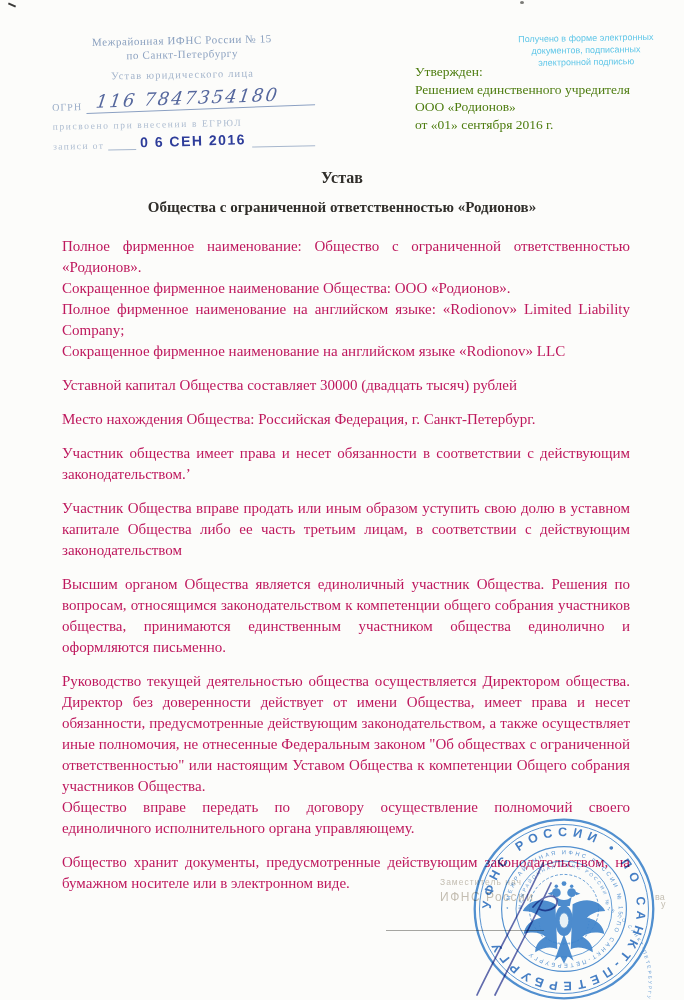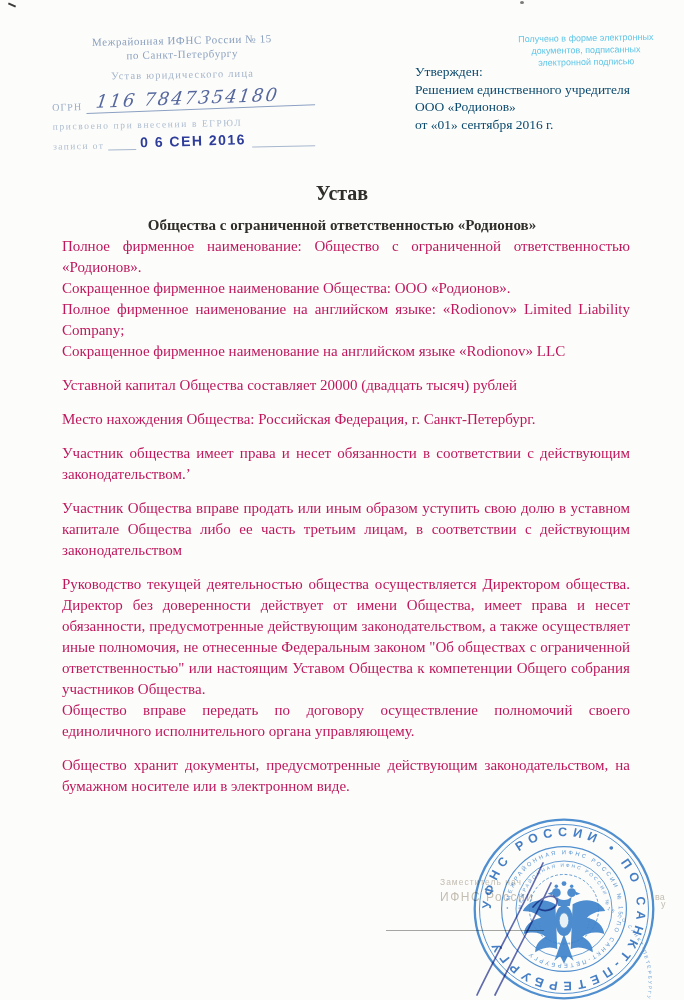--- a/index.html
+++ b/index.html
@@ -49,27 +49,27 @@
   .e-note {
     left:503px; top:32px; width:166px;
     font-family:"Liberation Sans",sans-serif;
     font-size:9px; line-height:12px; text-align:center;
     color:#5fc6e8; white-space:pre-line; transform:rotate(-1deg);
   }
 
   
   .approval {
     left:415px; top:63px; width:260px;
-    font-size:13.5px; line-height:17.5px; color:#0c4a6e;
+    font-size:13.5px; line-height:17.5px; color:#4d7c0f;
     white-space:pre-line;
   }
 
   
   .title-wrap { left:0; top:169px; width:684px; text-align:center; }
-  .title-l1 { font-size:20px; font-weight:bold;margin-top:13px; }
+  .title-l1 { font-size:16px; font-weight:bold; }
   .title-l2 { font-size:15px; font-weight:bold; margin-top:12px; }
 
   
   .doc-body { left:62px; top:236px; width:568px; }
   .doc-body p {
     margin:0 0 13px 0; font-size:15px; line-height:21px;
     text-align:justify; white-space:pre-line; color:#be185d;
   }
 
   
@@ -120,24 +120,25 @@
   <div class="abs title-wrap">
     <div class="title-l1">Устав</div>
     <div class="title-l2">Общества с ограниченной ответственностью «Родионов»</div>
   </div>
 
   <div class="abs doc-body">
     <p>Полное фирменное наименование: Общество с ограниченной ответственностью «Родионов».
 Сокращенное фирменное наименование Общества: ООО «Родионов».
 Полное фирменное наименование на английском языке: «Rodionov» Limited Liability Company;
 Сокращенное фирменное наименование на английском языке «Rodionov» LLC</p>
-    <p>Уставной капитал Общества составляет 20000 (двадцать тысяч) рублей</p>
+    <p>Уставной капитал Общества составляет 30000 (двадцать тысяч) рублей</p>
     <p>Место нахождения Общества: Российская Федерация, г. Санкт-Петербург.</p>
     <p>Участник общества имеет права и несет обязанности в соответствии с действующим законодательством.’</p>
     <p>Участник Общества вправе продать или иным образом уступить свою долю в уставном капитале Общества либо ее часть третьим лицам, в соответствии с действующим законодательством</p>
+    <p>Высшим органом Общества является единоличный участник Общества. Решения по вопросам, относящимся законодательством к компетенции общего собрания участников общества, принимаются единственным участником общества единолично и оформляются письменно.</p>
     <p>Руководство текущей деятельностью общества осуществляется Директором общества. Директор без доверенности действует от имени Общества, имеет права и несет обязанности, предусмотренные действующим законодательством, а также осуществляет иные полномочия, не отнесенные Федеральным законом "Об обществах с ограниченной ответственностью" или настоящим Уставом Общества к компетенции Общего собрания участников Общества.
 Общество вправе передать по договору осуществление полномочий своего единоличного исполнительного органа управляющему.</p>
     <p>Общество хранит документы, предусмотренные действующим законодательством, на бумажном носителе или в электронном виде.</p>
   </div>
 
   <div class="abs officer-l1">Заместитель нач</div>
   <div class="abs officer-l2">ИФНС России</div>
   <div class="abs frag1">у</div>
   <div class="abs frag2">ва</div>
   <div class="abs sig-line"></div>

